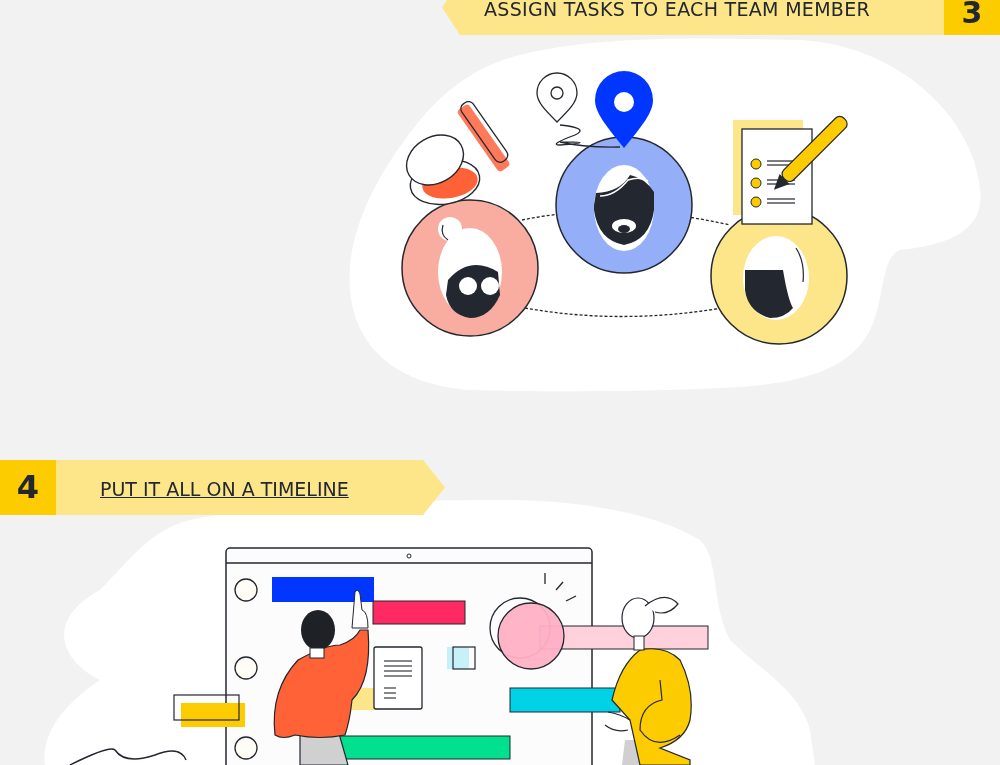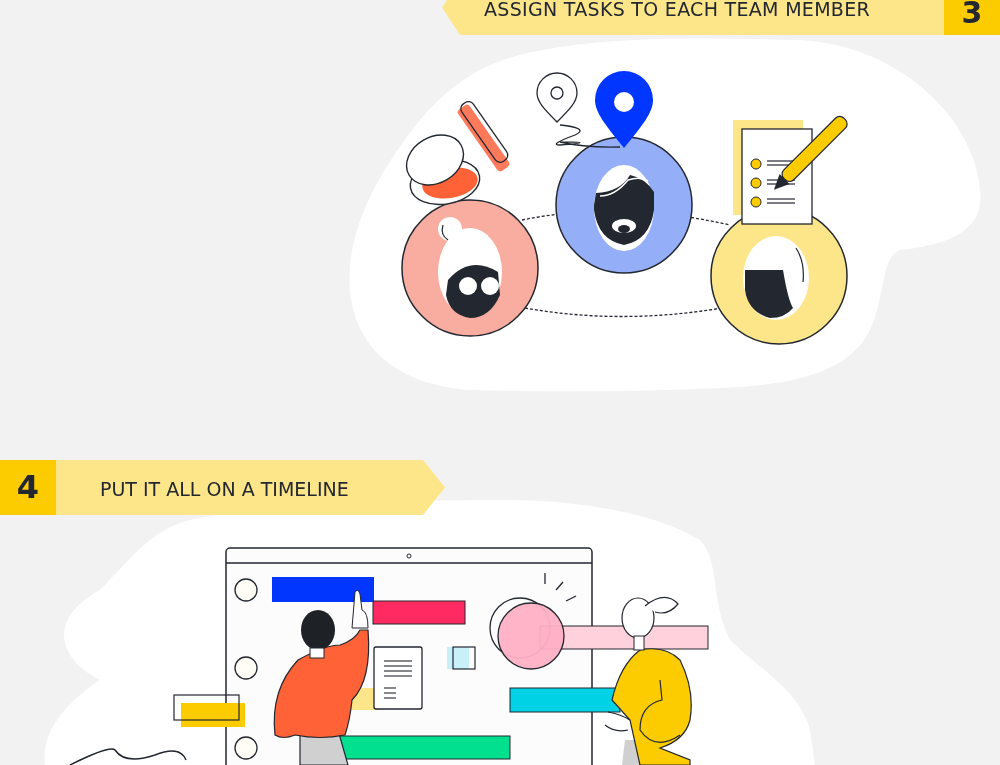--- a/index.html
+++ b/index.html
@@ -33,21 +33,21 @@
     .banner-4 .num {
       position: absolute; left: 0; top: 0; width: 56px; height: 55px;
       background: #fccc00; font-size: 32px; text-align: center; line-height: 55px; font-weight: bold;
     }
     .banner-4 .band {
       position: absolute; left: 56px; top: 0; width: 389px; height: 55px;
       background: #fde68a;
       clip-path: polygon(0 0, calc(100% - 22px) 0, 100% 50%, calc(100% - 22px) 100%, 0 100%);
     }
     .banner-4 .label {
-      position: absolute; left: 100px; top: 18px; font-size: 19px; white-space: nowrap;
+      position: absolute; left: 100px; top: 18px; font-size: 19px; white-space: nowrap; text-decoration: underline;
     }
   </style>
 </head>
 <body>
 
 <div class="scene">
 
   <svg width="1000" height="765" viewBox="0 0 1000 765" style="position:absolute;left:0;top:0">
 
     <path d="M520 55 C 600 35, 700 38, 800 40 C 900 45, 975 120, 980 190 C 985 230, 950 245, 900 250 C 880 258, 885 300, 870 330 C 850 370, 800 385, 720 388 C 640 392, 560 392, 470 390 C 400 385, 355 350, 350 290 C 345 230, 380 170, 420 120 C 450 85, 480 65, 520 55 Z" fill="#ffffff"></path>

